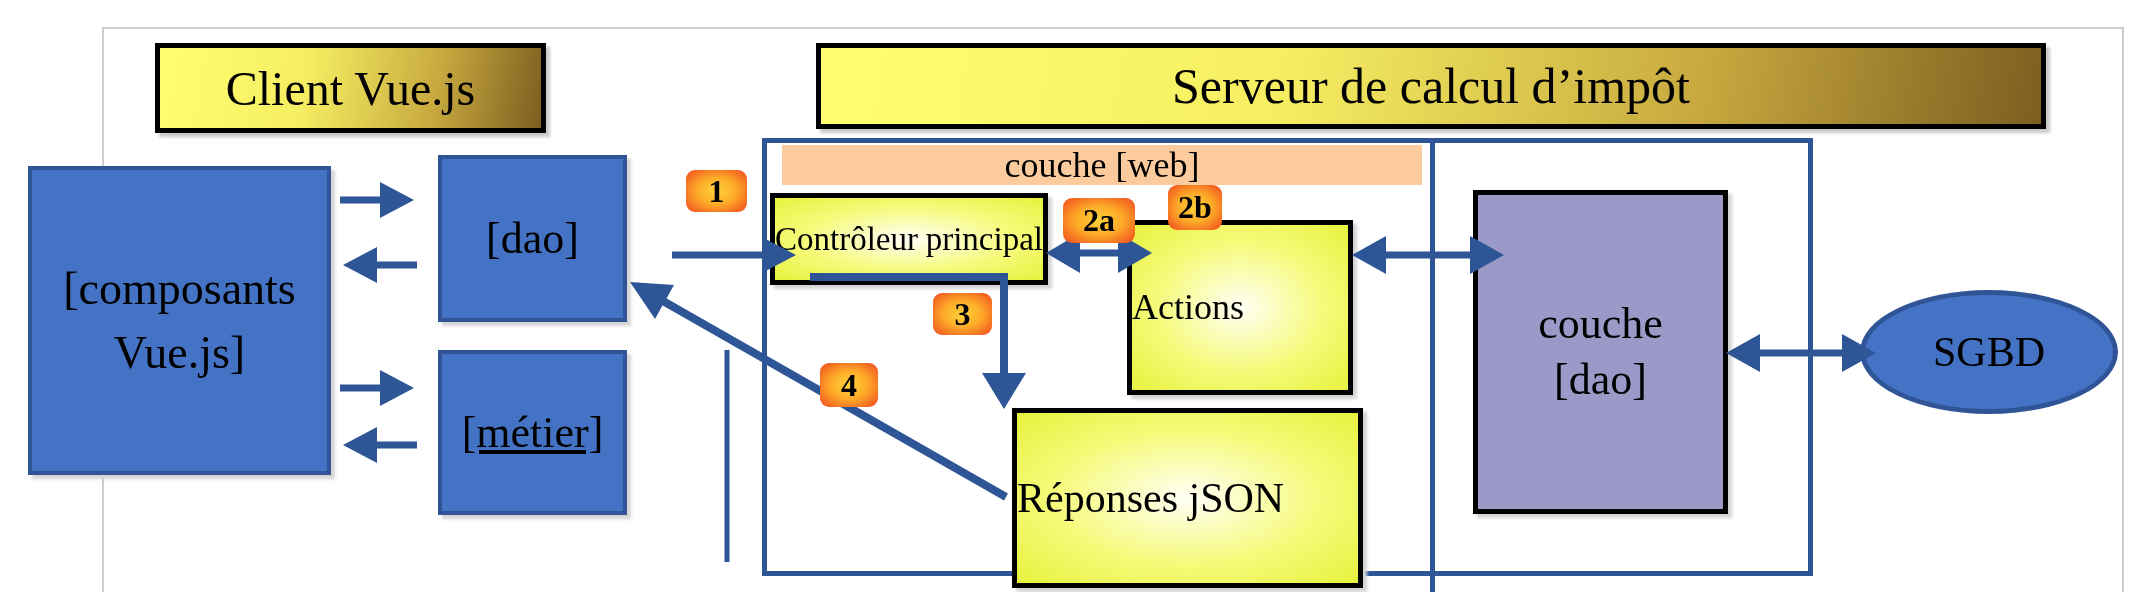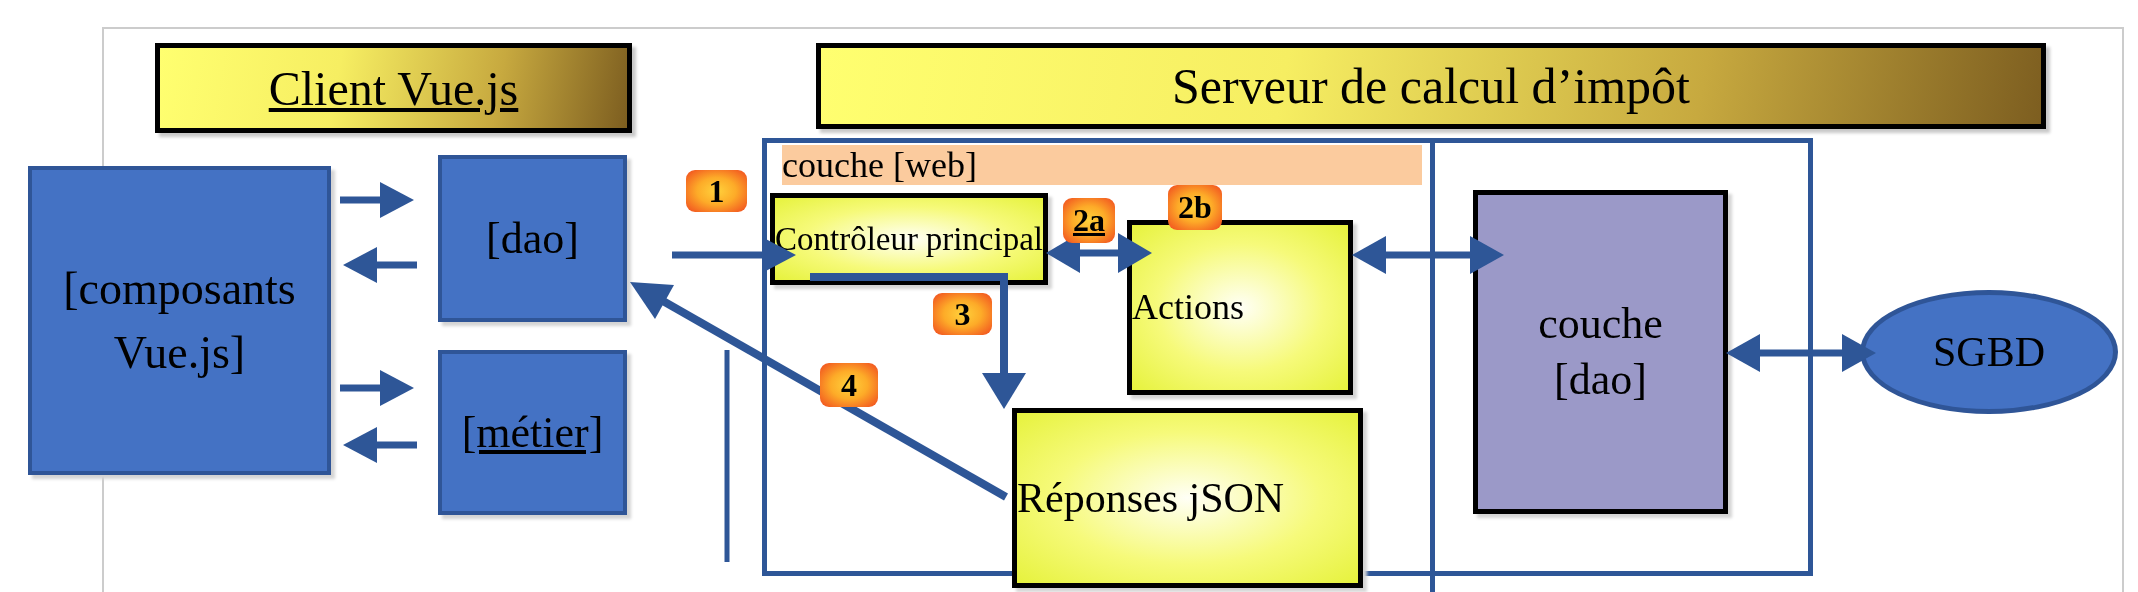--- a/index.html
+++ b/index.html
@@ -17,21 +17,21 @@
   .bluebox{
     position:absolute;background:#4472c4;border:4px solid #2f5597;box-sizing:border-box;
     display:flex;flex-direction:column;align-items:center;justify-content:center;
     text-align:center;box-shadow:4px 4px 3px #d4d4d4;
   }
   .serverbox{
     position:absolute;border:5px solid #2e5697;box-sizing:border-box;background:transparent;
   }
   .divider{position:absolute;background:#2e5697;}
   .weblayer{
-    position:absolute;background:#fbcb9e;display:flex;align-items:center;
+    position:absolute;background:#fbcb9e;display:flex;align-items:center;justify-content:center;
     font-size:36px;
   }
   .ybox{
     position:absolute;border:5px solid #000;box-sizing:border-box;
     background:radial-gradient(ellipse at center,#fffff6 0%,#f6fa7a 55%,#e6f23d 100%);
     display:flex;flex-direction:row;align-items:center;justify-content:space-between;
     text-align:center;box-shadow:4px 4px 3px #d4d4d4;
   }
   .purplebox{
     position:absolute;border:5px solid #000;box-sizing:border-box;background:#9b99c8;
@@ -59,21 +59,21 @@
 </style>
 </head>
 <body>
 
 <div class="canvas">
 
   <div class="slide-line" style="left:102px;top:27px;width:2022px;height:2px;"></div>
   <div class="slide-line" style="left:102px;top:27px;width:2px;height:565px;"></div>
   <div class="slide-line" style="left:2122px;top:27px;width:2px;height:565px;"></div>
 
-  <div class="titlebar t-client" style="left:155px;top:43px;width:477px;height:90px;text-decoration:underline;">
+  <div class="titlebar t-client" style="left:155px;top:43px;width:391px;height:90px;">
     <span>Client Vue.js</span>
   </div>
   <div class="titlebar t-server" style="left:816px;top:43px;width:1230px;height:86px;">
     <span>Serveur de calcul d’impôt</span>
   </div>
 
   <div class="bluebox t-comp" style="left:28px;top:166px;width:303px;height:309px;">
     <span>[composants</span>
     <span>Vue.js]</span>
   </div>
@@ -167,21 +167,21 @@
     </g>
 
     <g>
       <line x1="727" y1="350" x2="727" y2="562" stroke="#2e5697" stroke-width="5"></line>
     </g>
   </svg>
 
   <div class="badge" style="left:686px;top:170px;width:61px;height:42px;">
     <span>1</span>
   </div>
-  <div class="badge" style="left:1063px;top:198px;width:52px;height:45px;text-decoration:underline;">
+  <div class="badge" style="left:1063px;top:198px;width:72px;height:45px;">
     <span>2a</span>
   </div>
   <div class="badge" style="left:1168px;top:185px;width:54px;height:45px;">
     <span>2b</span>
   </div>
   <div class="badge" style="left:933px;top:293px;width:59px;height:42px;">
     <span>3</span>
   </div>
   <div class="badge" style="left:820px;top:363px;width:58px;height:44px;">
     <span>4</span>

